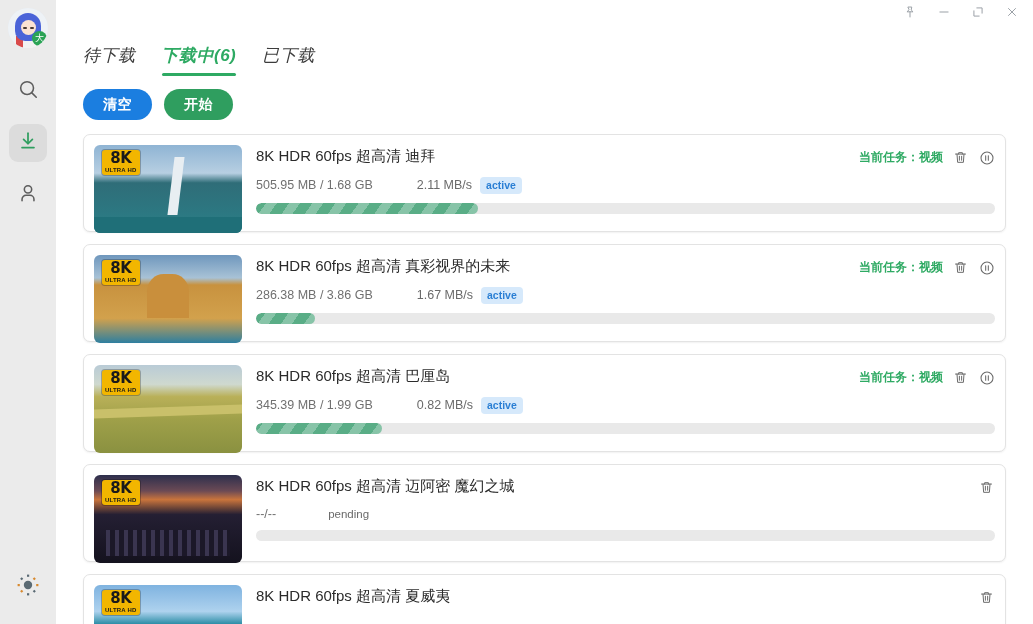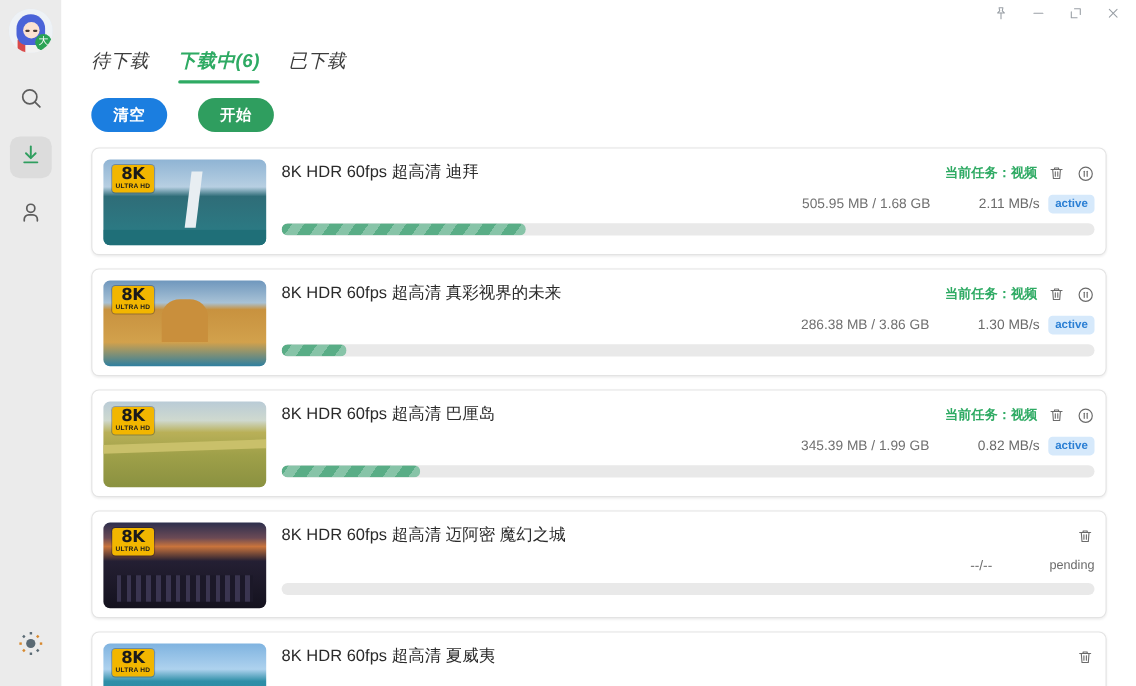--- a/index.html
+++ b/index.html
@@ -122,21 +122,21 @@
     content: "";
     position: absolute;
     left: 0; right: 0; bottom: 0;
     height: 3px;
     background: #2eaa63;
     border-radius: 2px;
   }
 
   .actions {
     display: flex;
-    gap: 28px;
+    gap: 12px;
     padding: 13px 0 0 27px;
     flex: 0 0 auto;
   }
   .btn {
     border: none;
     border-radius: 16px;
     padding: 0 20px;
     height: 31px;
     color: #fff;
     font-size: 14px;
@@ -162,21 +162,21 @@
     border: 1px solid #e3e3e3;
     border-radius: 7px;
     box-shadow: 0 1px 2px rgba(0,0,0,0.06);
     padding: 10px;
     display: flex;
     gap: 14px;
     flex: 0 0 auto;
     height: 98px;
   }
   .thumb {
-    width: 148px; height: 78px;
+    width: 148px; height: 88px;
     border-radius: 6px;
     position: relative;
     overflow: hidden;
     flex: 0 0 148px;
   }
   .thumb .badge8k {
     position: absolute;
     left: 8px; top: 5px;
     background: #f2b600;
     border-radius: 3px;
@@ -251,21 +251,21 @@
   }
   .icon-btn {
     width: 17px; height: 17px;
     display: flex; align-items: center; justify-content: center;
     cursor: pointer;
     color: #6b6b6b;
   }
   .row-mid {
     display: flex;
     align-items: center;
-    justify-content: flex-end;
+    justify-content: flex-start;
     margin-top: 11px;
     gap: 10px;
   }
   .sizes {
     font-size: 12.5px;
     color: #707070;
     white-space: nowrap;
   }
   .right-mid {
     display: flex;
@@ -493,21 +493,21 @@
               <circle cx="12" cy="12" r="9"></circle>
                     <line x1="10" y1="8.6" x2="10" y2="15.4"></line>
                     <line x1="14" y1="8.6" x2="14" y2="15.4"></line>
             </svg>
           </span>
         </div>
       </div>
       <div class="row-mid">
         <div class="sizes">286.38 MB / 3.86 GB</div>
         <div class="right-mid">
-          <span class="speed">1.30 MB/s</span>
+          <span class="speed">1.67 MB/s</span>
           <span class="status status-badge">active</span>
         </div>
       </div>
       <div class="track">
         <div class="fill" style="width: 8%;"></div>
       </div>
     </div>
   </div>
 
   <div class="card">

